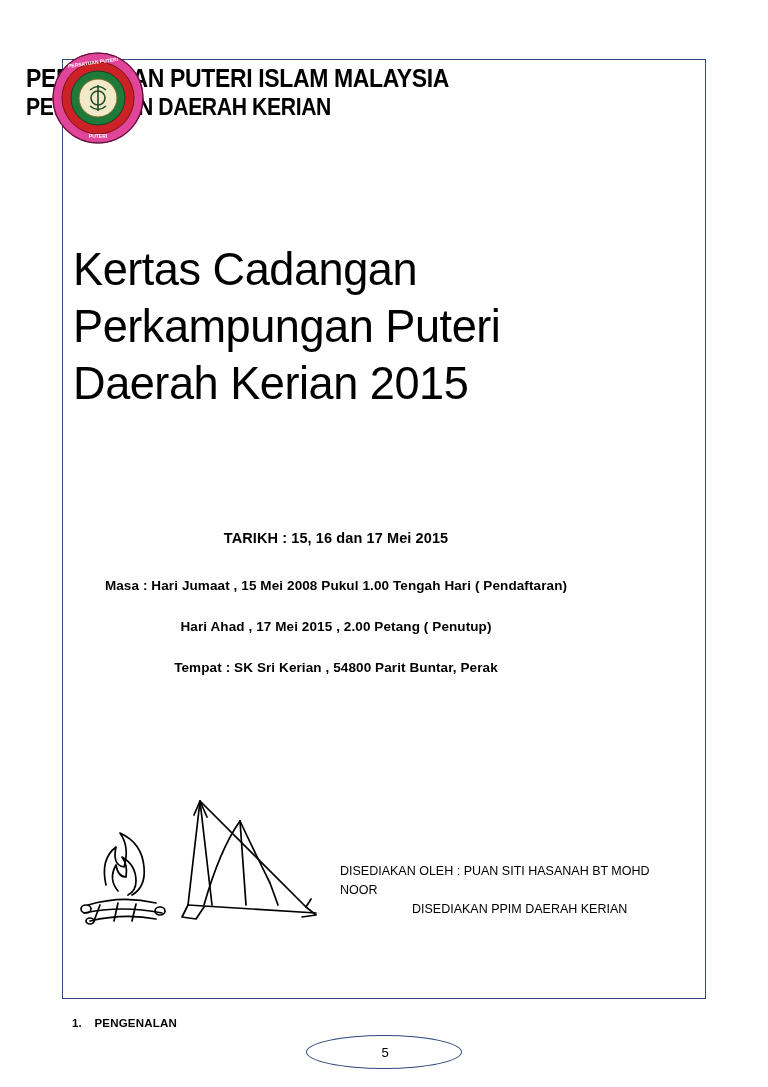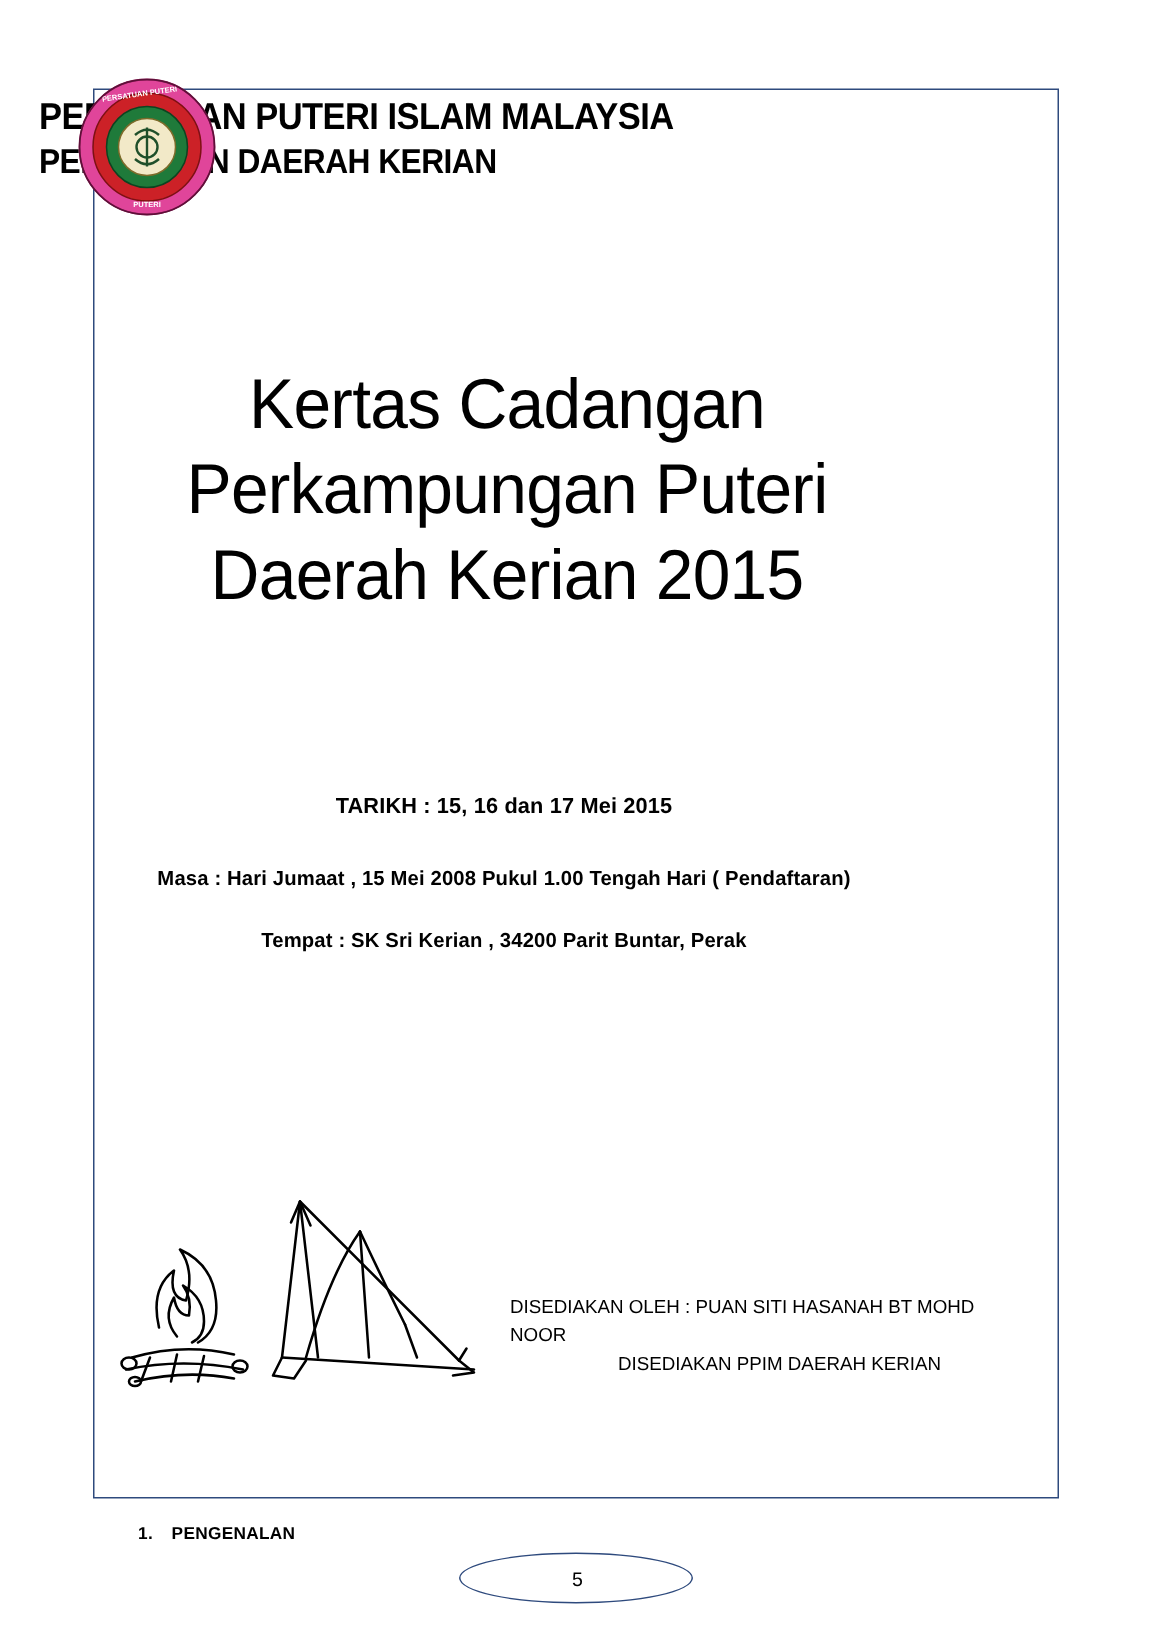--- a/index.html
+++ b/index.html
@@ -64,21 +64,20 @@
     height: 92px;
     z-index: 5;
   }
 
   
   .main-title {
     position: absolute;
     left: 62px;
     top: 240px;
     width: 552px;
-    text-align: center;
     font-family: "Liberation Sans", sans-serif;
     font-weight: normal;
     font-size: 47px;
     line-height: 57px;
     color: #000000;
     letter-spacing: -0.5px;
   }
   .main-title div {
     transform: scaleX(0.96);
   }
@@ -122,21 +121,21 @@
     line-height: 19px;
     color: #000000;
   }
   .prepared .ln2 {
     padding-left: 72px;
   }
 
   
   .footer-heading {
     position: absolute;
-    left: 92px;
+    left: 72px;
     top: 1017px;
     font-size: 11.5px;
     font-weight: bold;
     color: #000000;
     letter-spacing: 0.2px;
   }
   .footer-heading .num {
     margin-right: 9px;
   }
   .page-number-pill {
@@ -197,21 +196,22 @@
 
   <div class="main-title">
     <div>Kertas Cadangan</div>
     <div>Perkampungan Puteri</div>
     <div>Daerah Kerian 2015</div>
   </div>
 
   <div class="details">
     <div class="line">TARIKH : 15, 16 dan 17 Mei 2015</div>
     <div class="line">Masa : Hari Jumaat , 15 Mei 2008 Pukul 1.00 Tengah Hari  ( Pendaftaran)</div>
-    <div class="line">Tempat : SK Sri Kerian , 34200 Parit Buntar, Perak</div>
+    <div class="line">Hari Ahad , 17 Mei 2015 , 2.00 Petang ( Penutup)</div>
+    <div class="line">Tempat : SK Sri Kerian , 54800 Parit Buntar, Perak</div>
   </div>
 
   <div class="art">
     <svg width="270" height="180" viewBox="0 0 270 180" xmlns="http://www.w3.org/2000/svg">
       <g fill="none" stroke="#000000" stroke-width="1.7" stroke-linejoin="round" stroke-linecap="round">
 
         <path d="M118 140 L130 36 L142 140"></path>
         <path d="M130 36 L236 142"></path>
         <path d="M236 142 L246 150 L232 152"></path>
         <path d="M118 140 L246 148"></path>

